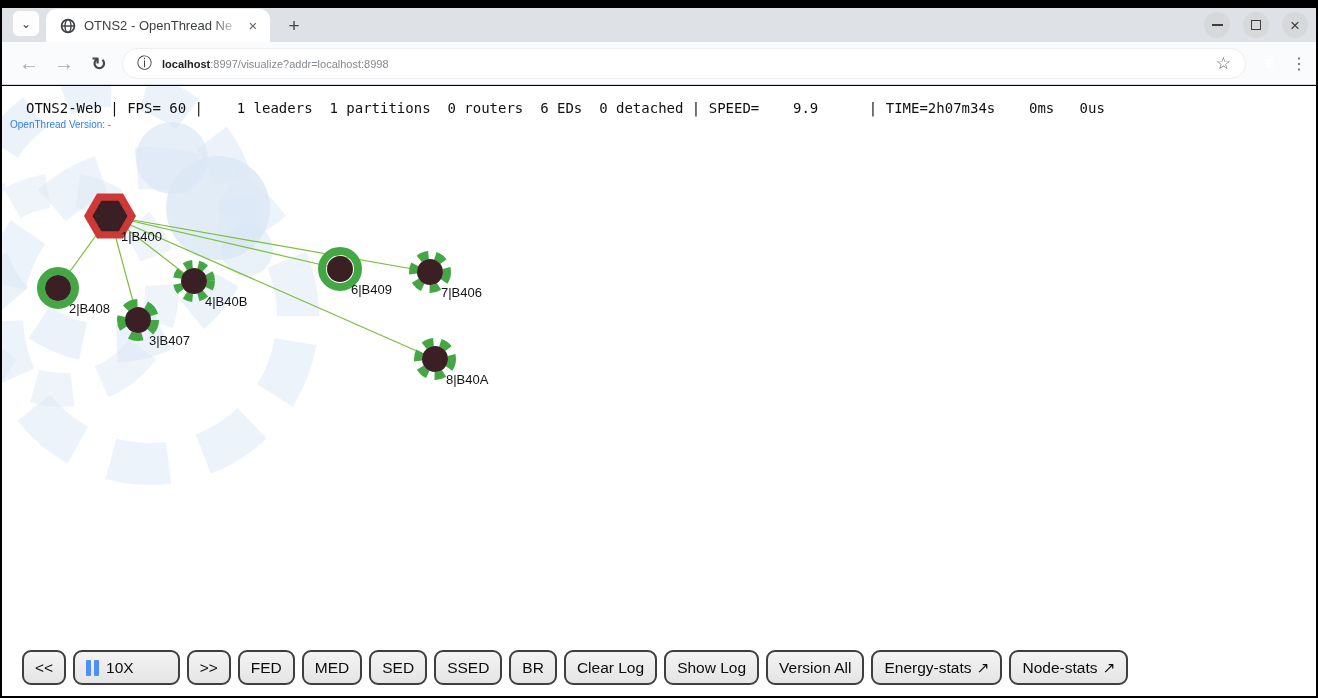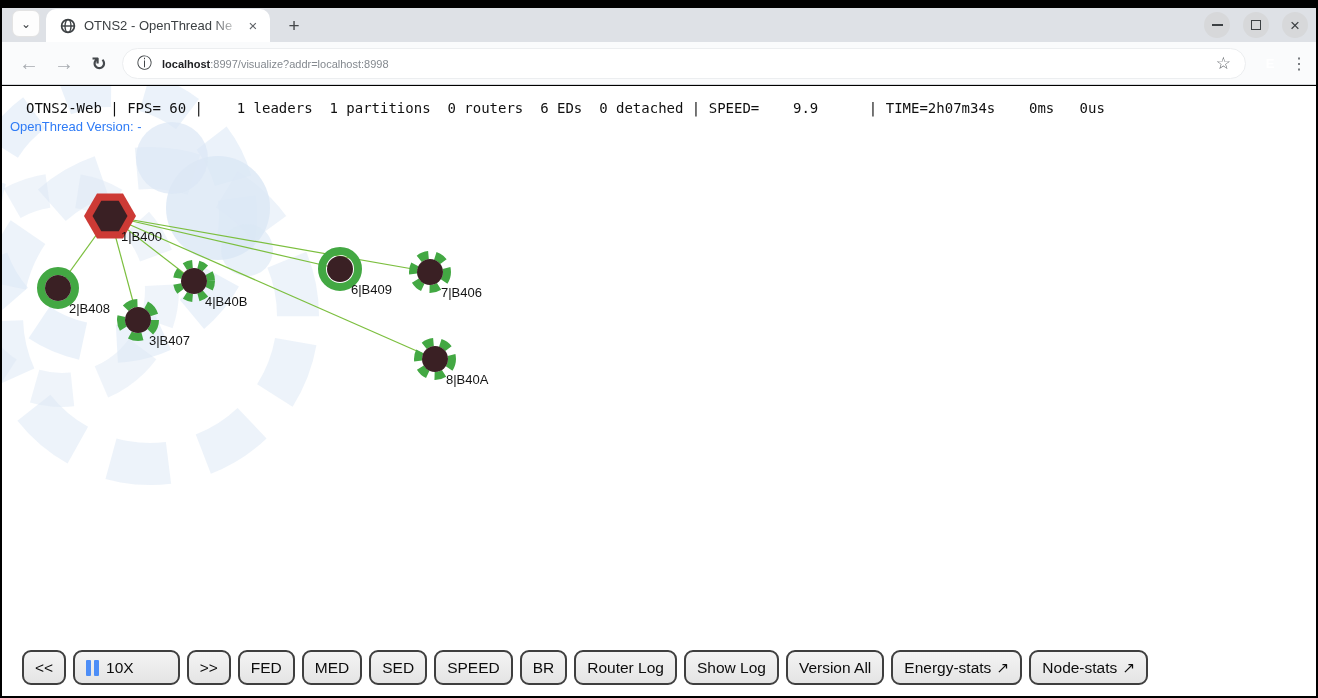--- a/index.html
+++ b/index.html
@@ -31,21 +31,21 @@
   .url { font-size:11px; white-space:nowrap; overflow:hidden; flex:1; }
   .url .host { color:#202124; font-weight:600; }
   .url .rest { color:#84898f; }
   .star-icon { color:#5f6368; font-size:17px; margin-left:8px; cursor:pointer; }
   .avatar { position:absolute; right:32px; top:7px; width:28px; height:28px; border-radius:50%; color:#fff; font-size:13px; font-weight:bold; display:flex; align-items:center; justify-content:center; cursor:pointer; }
   .menu-dots { position:absolute; right:6px; top:7px; width:22px; height:28px; color:#5f6368; font-size:16px; display:flex; align-items:center; justify-content:center; cursor:pointer; }
 
   
   .content { position:absolute; left:2px; top:86px; width:1314px; height:610px; background:#fff; overflow:hidden; }
   .status-line { position:absolute; left:24px; top:14px; font-family:"DejaVu Sans Mono", monospace; font-size:14px; font-weight:normal; color:#101010; white-space:pre; z-index:3; }
-  .version-line { position:absolute; left:8px; top:33px; font-size:13px; color:#2e7bf6; z-index:3; }
+  .version-line { position:absolute; left:8px; top:33px; font-size:10px; color:#2e7bf6; z-index:3; }
   .net-svg { position:absolute; left:0; top:0; width:1314px; height:610px; z-index:1; }
   .node-label { font-family:"Liberation Sans", sans-serif; font-size:13px; fill:#141414; }
 
   
   .sim-toolbar { position:absolute; left:20px; bottom:11px; display:flex; gap:7px; z-index:5; }
   .sim-btn { display:flex; align-items:center; height:35px; padding:0 11px; background:linear-gradient(#f4f4f4,#e4e4e4); border:2px solid #3f3f3f; border-radius:9px; font-family:"Liberation Sans", sans-serif; font-size:15.5px; color:#0c0c0c; cursor:pointer; white-space:nowrap; }
   .sim-btn.wide { padding-right:44px; }
   .pause-icon { display:inline-flex; gap:3px; margin-right:7px; }
   .pause-icon i { display:block; width:5px; height:16px; background:#4d8ef7; border-radius:1px; }
   .ext { margin-left:5px; }
@@ -174,27 +174,27 @@
         <button class="sim-btn">
           <span>FED</span>
         </button>
         <button class="sim-btn">
           <span>MED</span>
         </button>
         <button class="sim-btn">
           <span>SED</span>
         </button>
         <button class="sim-btn">
-          <span>SPEED</span>
+          <span>SSED</span>
         </button>
         <button class="sim-btn">
           <span>BR</span>
         </button>
         <button class="sim-btn">
-          <span>Router Log</span>
+          <span>Clear Log</span>
         </button>
         <button class="sim-btn">
           <span>Show Log</span>
         </button>
         <button class="sim-btn">
           <span>Version All</span>
         </button>
         <button class="sim-btn">
           <span>Energy-stats</span>
           <span class="ext">↗</span>

